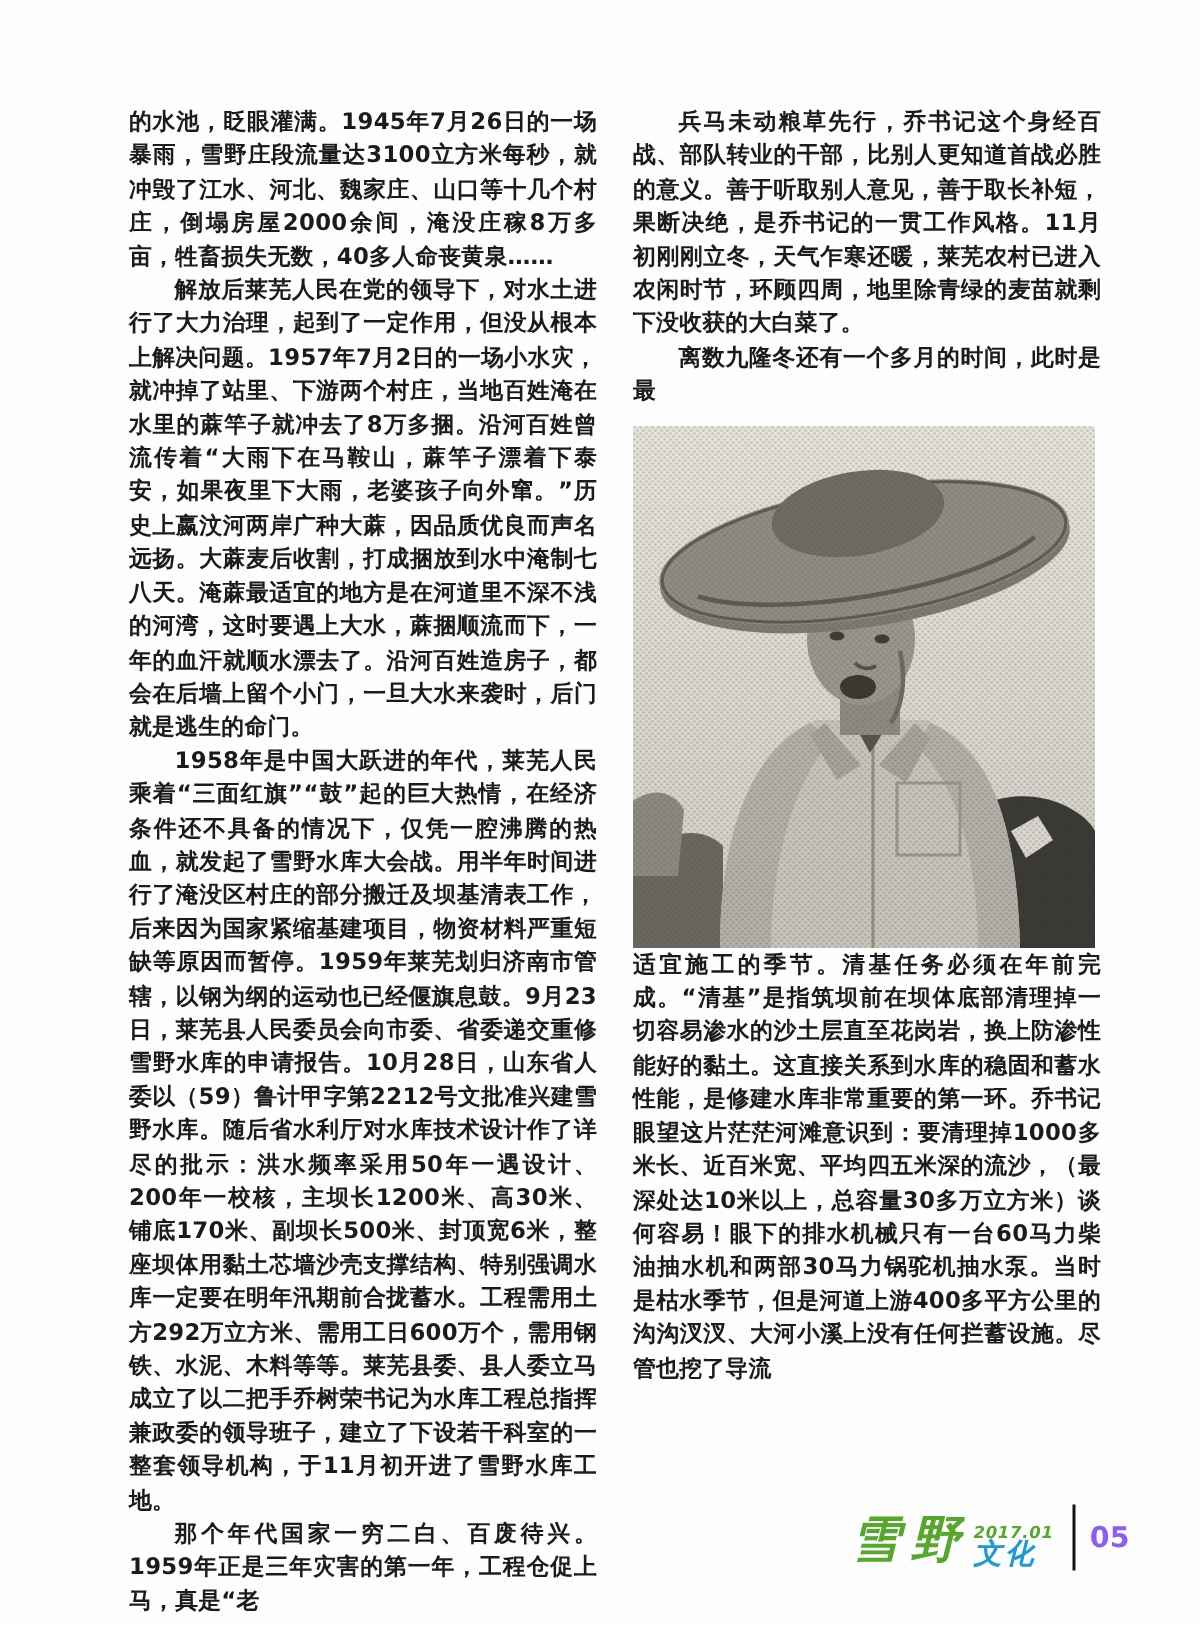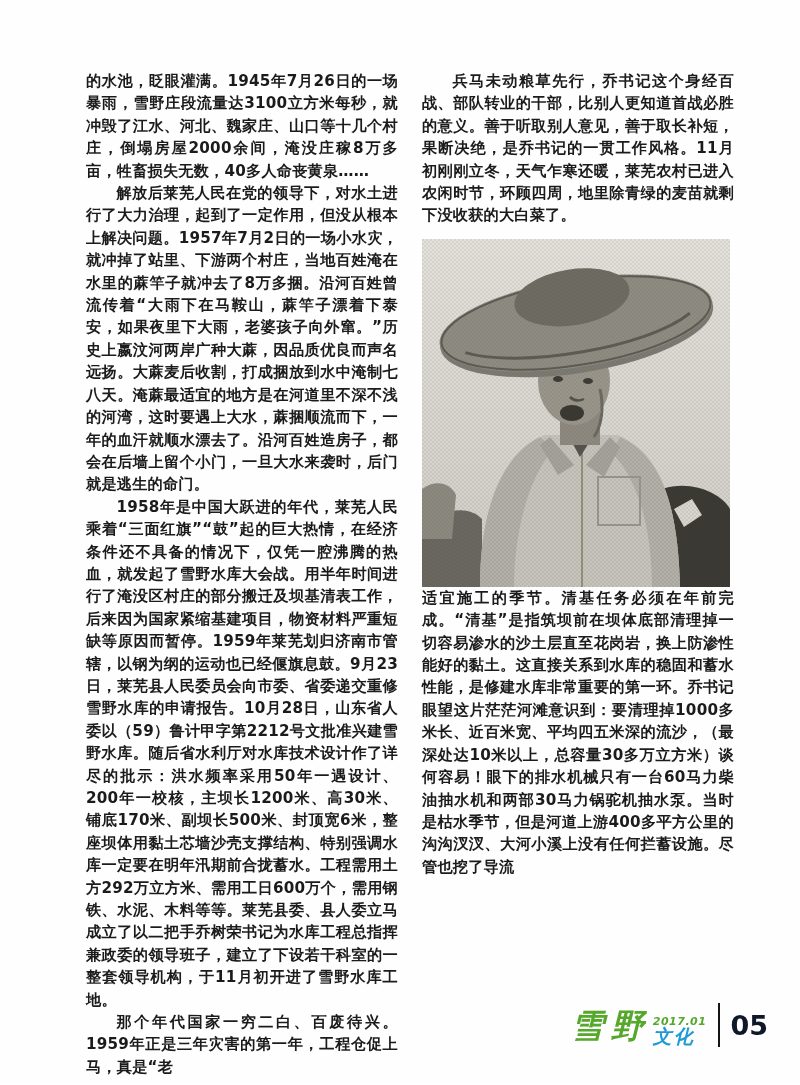--- a/index.html
+++ b/index.html
@@ -49,21 +49,21 @@
   .photo-caption {
     text-align: right;
     color: #1e9ad6;
     font-size: 15px;
     font-weight: bold;
     margin: 3px 10px 6px 0 !important;
     font-style: italic;
   }
   .footer {
     position: absolute;
-    right: 52px;
+    right: 67px;
     bottom: 36px;
     display: flex;
     align-items: center;
   }
   .logo-green {
     color: #55a82c;
     font-size: 33px;
     font-weight: bold;
     letter-spacing: 7px;
     font-style: italic;
@@ -90,42 +90,43 @@
     letter-spacing: 2px;
     font-style: italic;
   }
   .footer-divider {
     width: 2px;
     height: 44px;
     background: #151515;
     margin-right: 10px;
   }
   .page-number {
-    color: #0f172a;
-    font-size: 27px;
+    color: #8b5cf6;
+    font-size: 19px;
     font-weight: bold;
     font-family: "DejaVu Sans", sans-serif;
   }
 </style>
 </head>
 <body>
 
 <div class="page">
 
   <div class="columns">
 
     <div class="col">
       <p>的水池，眨眼灌满。1945年7月26日的一场暴雨，雪野庄段流量达3100立方米每秒，就冲毁了江水、河北、魏家庄、山口等十几个村庄，倒塌房屋2000余间，淹没庄稼8万多亩，牲畜损失无数，40多人命丧黄泉……</p>
       <p class="indent">解放后莱芜人民在党的领导下，对水土进行了大力治理，起到了一定作用，但没从根本上解决问题。1957年7月2日的一场小水灾，就冲掉了站里、下游两个村庄，当地百姓淹在水里的蔴竿子就冲去了8万多捆。沿河百姓曾流传着“大雨下在马鞍山，蔴竿子漂着下泰安，如果夜里下大雨，老婆孩子向外窜。”历史上嬴汶河两岸广种大蔴，因品质优良而声名远扬。大蔴麦后收割，打成捆放到水中淹制七八天。淹蔴最适宜的地方是在河道里不深不浅的河湾，这时要遇上大水，蔴捆顺流而下，一年的血汗就顺水漂去了。沿河百姓造房子，都会在后墙上留个小门，一旦大水来袭时，后门就是逃生的命门。</p>
       <p class="indent">1958年是中国大跃进的年代，莱芜人民乘着“三面红旗”“鼓”起的巨大热情，在经济条件还不具备的情况下，仅凭一腔沸腾的热血，就发起了雪野水库大会战。用半年时间进行了淹没区村庄的部分搬迁及坝基清表工作，后来因为国家紧缩基建项目，物资材料严重短缺等原因而暂停。1959年莱芜划归济南市管辖，以钢为纲的运动也已经偃旗息鼓。9月23日，莱芜县人民委员会向市委、省委递交重修雪野水库的申请报告。10月28日，山东省人委以（59）鲁计甲字第2212号文批准兴建雪野水库。随后省水利厅对水库技术设计作了详尽的批示：洪水频率采用50年一遇设计、200年一校核，主坝长1200米、高30米、铺底170米、副坝长500米、封顶宽6米，整座坝体用黏土芯墙沙壳支撑结构、特别强调水库一定要在明年汛期前合拢蓄水。工程需用土方292万立方米、需用工日600万个，需用钢铁、水泥、木料等等。莱芜县委、县人委立马成立了以二把手乔树荣书记为水库工程总指挥兼政委的领导班子，建立了下设若干科室的一整套领导机构，于11月初开进了雪野水库工地。</p>
       <p class="indent">那个年代国家一穷二白、百废待兴。1959年正是三年灾害的第一年，工程仓促上马，真是“老</p>
     </div>
 
     <div class="col">
       <p class="indent">兵马未动粮草先行，乔书记这个身经百战、部队转业的干部，比别人更知道首战必胜的意义。善于听取别人意见，善于取长补短，果断决绝，是乔书记的一贯工作风格。11月初刚刚立冬，天气乍寒还暖，莱芜农村已进入农闲时节，环顾四周，地里除青绿的麦苗就剩下没收获的大白菜了。</p>
+      <p class="indent">离数九隆冬还有一个多月的时间，此时是最</p>
 
       <div class="photo-frame">
         <svg width="308" height="348" viewBox="0 0 308 348" xmlns="http://www.w3.org/2000/svg">
           <defs>
             <linearGradient id="sky" x1="0" y1="0" x2="0" y2="1">
               <stop offset="0" stop-color="#e4e2db"></stop>
               <stop offset="1" stop-color="#cfcdc5"></stop>
             </linearGradient>
             <pattern id="halftone" width="4" height="4" patternUnits="userSpaceOnUse">
               <circle cx="1" cy="1" r="0.8" fill="#4a4944" opacity="0.22"></circle>

